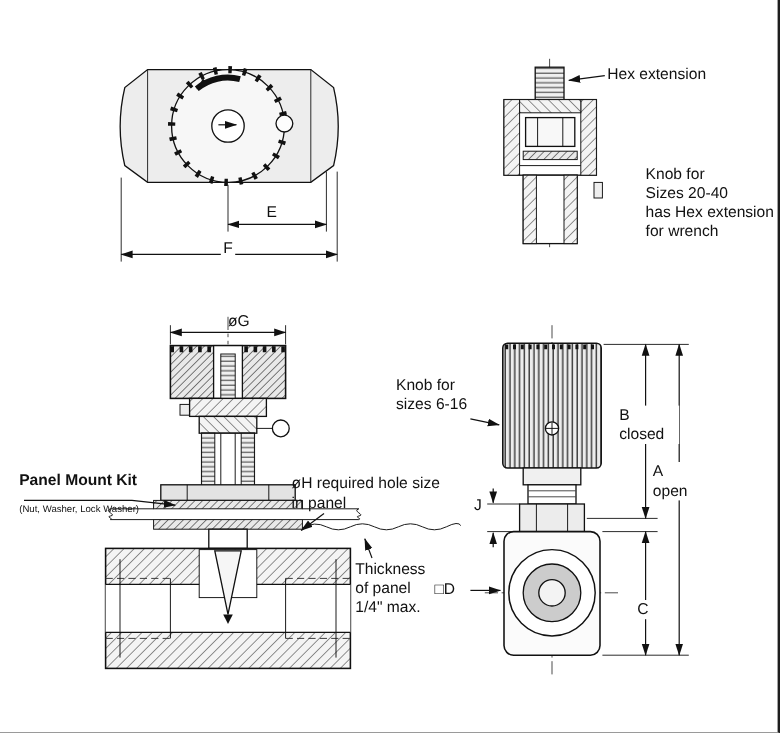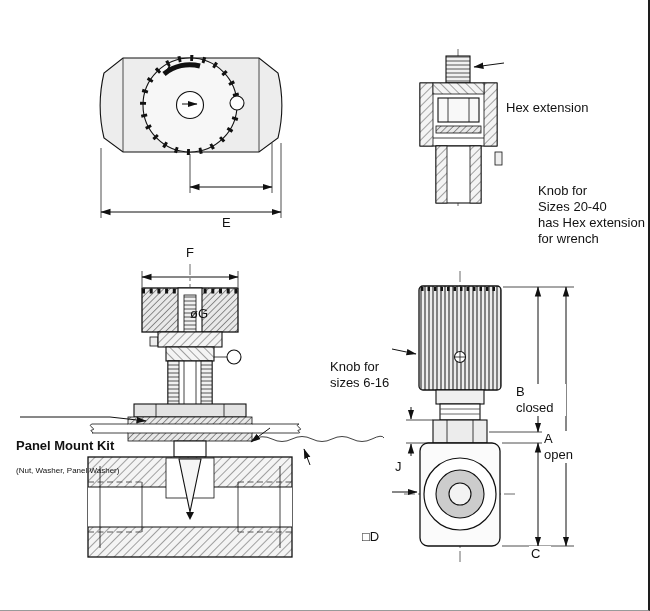--- a/index.html
+++ b/index.html
@@ -9,21 +9,21 @@
     box-sizing:border-box; overflow:hidden;
     font-family:"Liberation Sans","DejaVu Sans",sans-serif; color:#111;
   }
   svg { position:absolute; left:0; top:0; }
   .ln   { stroke:#111; stroke-width:1.1; }
   .thin { stroke-width:0.8; }
   .dim  { stroke:#111; stroke-width:1; fill:none; }
   .ext  { stroke:#222; stroke-width:0.8; fill:none; }
   .cl   { stroke:#444; stroke-width:0.8; stroke-dasharray:11 3 3 3; fill:none; }
   .dash { stroke:#333; stroke-width:0.8; stroke-dasharray:6 3.5; fill:none; }
-  .lbl  { position:absolute; font-size:13px; line-height:1.22; white-space:nowrap;margin-top:46px; }
+  .lbl  { position:absolute; font-size:13px; line-height:1.22; white-space:nowrap; }
   .pre  { white-space:pre-line; }
   .ctr  { text-align:left; }
   .bg   { background:#ffffff; padding:0 2px; }
   .bold { font-weight:bold; }
   .tiny { font-size:8px; }
 </style>
 </head>
 <body>
 
 <div class="stage">
@@ -200,18 +200,23 @@
 <div class="lbl" style="left:222px;top:169px;">E</div>
 <div class="lbl bg" style="left:184px;top:199px;">F</div>
 <div class="lbl" style="left:190px;top:260px;">øG</div>
 <div class="lbl pre ctr" style="left:330px;top:313px;width:88px;">Knob for
 sizes 6-16</div>
 <div class="lbl pre ctr bg" style="left:514px;top:338px;width:48px;">B
 closed</div>
 <div class="lbl pre ctr bg" style="left:542px;top:385px;width:48px;">A
 open</div>
 <div class="lbl bold" style="left:16px;top:392px;">Panel Mount Kit</div>
-<div class="lbl tiny" style="left:16px;top:420px;">(Nut, Washer, Panel Washer)</div>
+<div class="lbl tiny" style="left:16px;top:420px;">(Nut, Washer, Lock Washer)</div>
+<div class="lbl pre ctr" style="left:243px;top:395px;width:142px;">øH required hole size
+in panel</div>
+<div class="lbl pre ctr" style="left:296px;top:466px;width:76px;">Thickness
+of panel
+1/4" max.</div>
 <div class="lbl" style="left:395px;top:413px;">J</div>
 <div class="lbl" style="left:362px;top:483px;">□D</div>
 <div class="lbl ctr bg" style="left:529px;top:500px;width:18px;">C</div>
 
 </div>
 
 </body></html>

